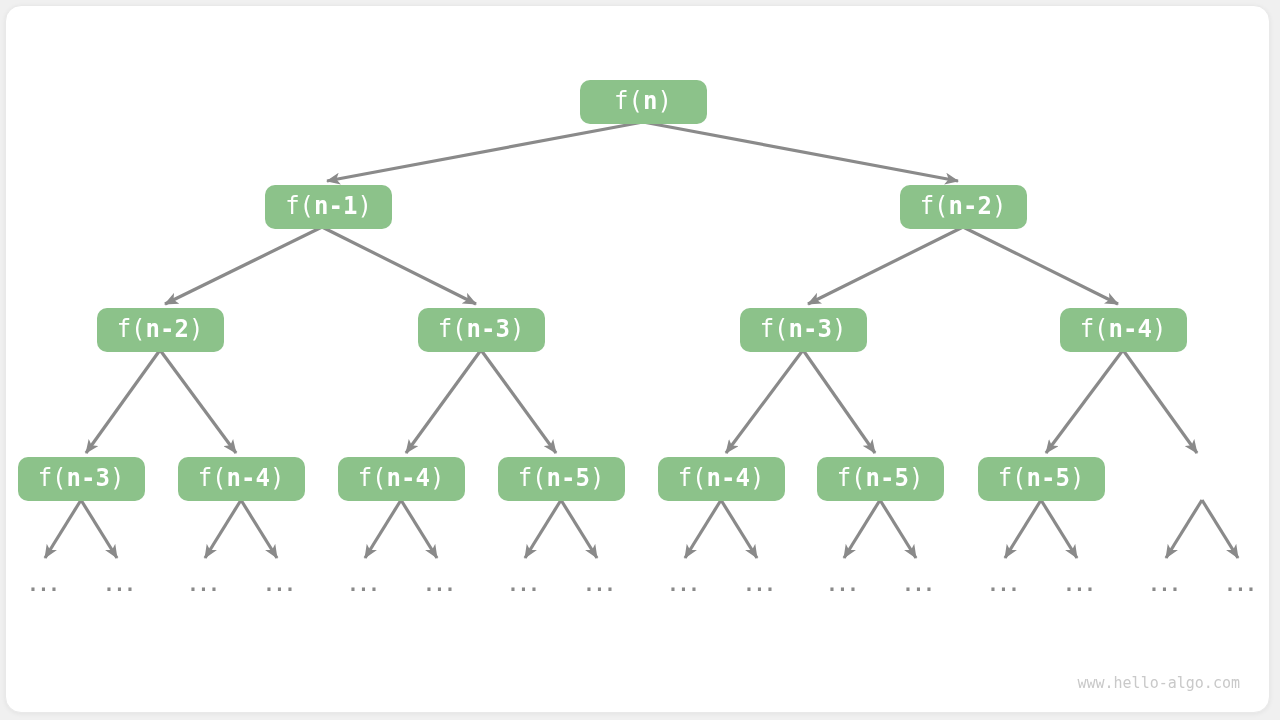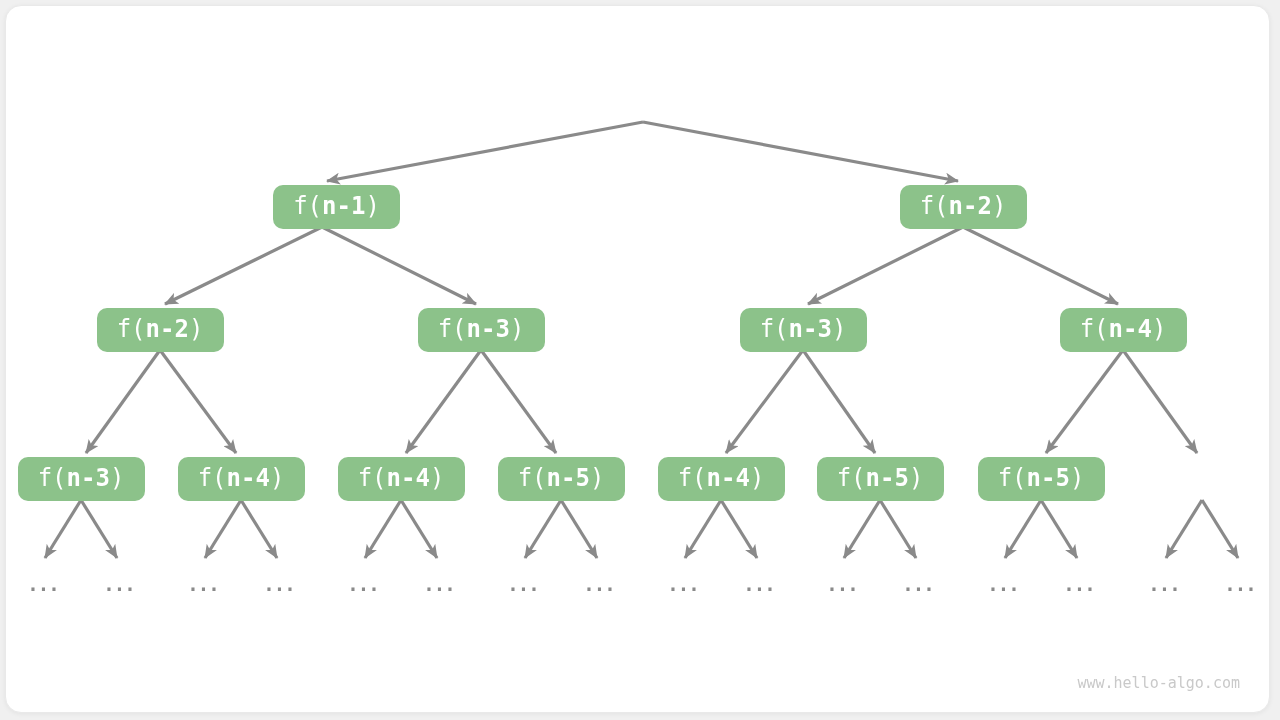--- a/index.html
+++ b/index.html
@@ -106,21 +106,22 @@
       <line x1="880" y1="500" x2="844" y2="558" class="edge" marker-end="url(#arrowhead)"></line>
       <line x1="880" y1="500" x2="916" y2="558" class="edge" marker-end="url(#arrowhead)"></line>
       <line x1="1041" y1="500" x2="1005" y2="558" class="edge" marker-end="url(#arrowhead)"></line>
       <line x1="1041" y1="500" x2="1077" y2="558" class="edge" marker-end="url(#arrowhead)"></line>
       <line x1="1202" y1="500" x2="1166" y2="558" class="edge" marker-end="url(#arrowhead)"></line>
       <line x1="1202" y1="500" x2="1238" y2="558" class="edge" marker-end="url(#arrowhead)"></line>
     </g>
 </svg>
 
 <div class="layer" id="node-layer">
-    <div class="node" style="left: 273px; top: 185px;"><span class="pre">f(</span><span class="arg">n-1</span><span class="post">)</span></div>
+    <div class="node" style="left: 579.5px; top: 80px;"><span class="pre">f(</span><span class="arg">n</span><span class="post">)</span></div>
+    <div class="node" style="left: 265px; top: 185px;"><span class="pre">f(</span><span class="arg">n-1</span><span class="post">)</span></div>
     <div class="node" style="left: 899.5px; top: 185px;"><span class="pre">f(</span><span class="arg">n-2</span><span class="post">)</span></div>
     <div class="node" style="left: 96.5px; top: 308px;"><span class="pre">f(</span><span class="arg">n-2</span><span class="post">)</span></div>
     <div class="node" style="left: 417.5px; top: 308px;"><span class="pre">f(</span><span class="arg">n-3</span><span class="post">)</span></div>
     <div class="node" style="left: 739.5px; top: 308px;"><span class="pre">f(</span><span class="arg">n-3</span><span class="post">)</span></div>
     <div class="node" style="left: 1059.5px; top: 308px;"><span class="pre">f(</span><span class="arg">n-4</span><span class="post">)</span></div>
     <div class="node" style="left: 17.5px; top: 457px;"><span class="pre">f(</span><span class="arg">n-3</span><span class="post">)</span></div>
     <div class="node" style="left: 177.5px; top: 457px;"><span class="pre">f(</span><span class="arg">n-4</span><span class="post">)</span></div>
     <div class="node" style="left: 337.5px; top: 457px;"><span class="pre">f(</span><span class="arg">n-4</span><span class="post">)</span></div>
     <div class="node" style="left: 497.5px; top: 457px;"><span class="pre">f(</span><span class="arg">n-5</span><span class="post">)</span></div>
     <div class="node" style="left: 657.5px; top: 457px;"><span class="pre">f(</span><span class="arg">n-4</span><span class="post">)</span></div>

